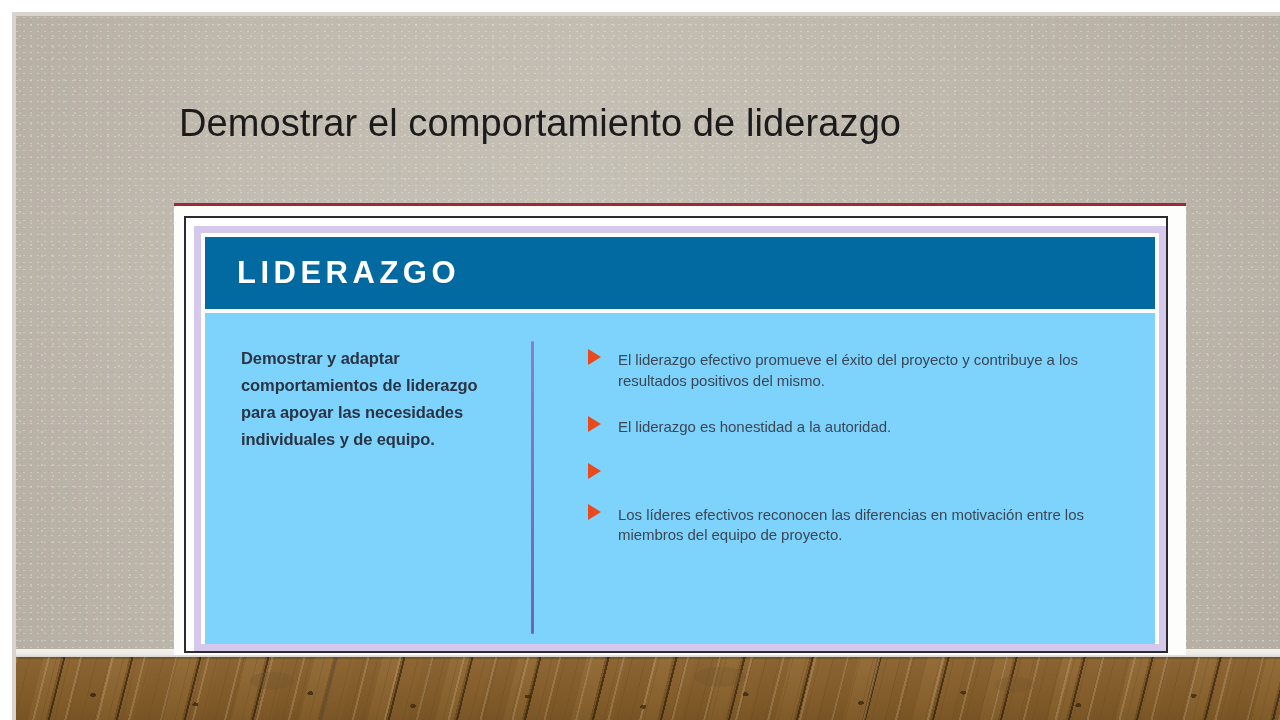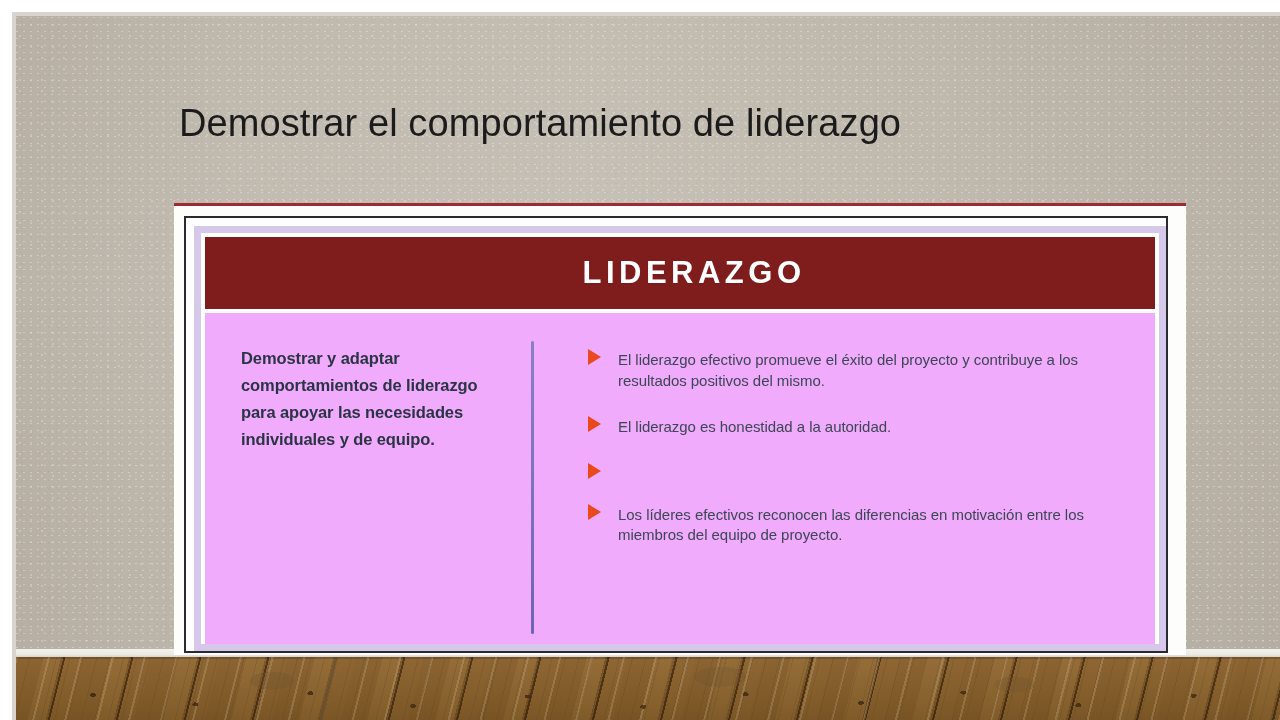--- a/index.html
+++ b/index.html
@@ -135,38 +135,37 @@
     border:7px solid #d6c8ea;
     border-top-width:7px;
     background:#ffffff;
     position:relative;
     overflow:hidden;
   }
 
   
   #banner {
     height:72px;
-    background:#7f1d1d;
+    background:#0369a1;
     display:flex;
     align-items:center;
     padding-left:28px;
-    justify-content:center;
   }
   #banner-title {
     color:#ffffff;
     font-size:31px;
     font-weight:bold;
     letter-spacing:4.5px;
     text-shadow:0 1px 1px rgba(0,0,0,.06);
   }
 
   
   #body {
     display:flex;
-    background:#f0abfc;
+    background:#7dd3fc;
     height:calc(100% - 72px);
     padding:24px 0 0 0;
   }
 
   #col-left {
     width:318px;
     padding:0 18px 0 28px;
     flex:none;
   }
   #intro {

